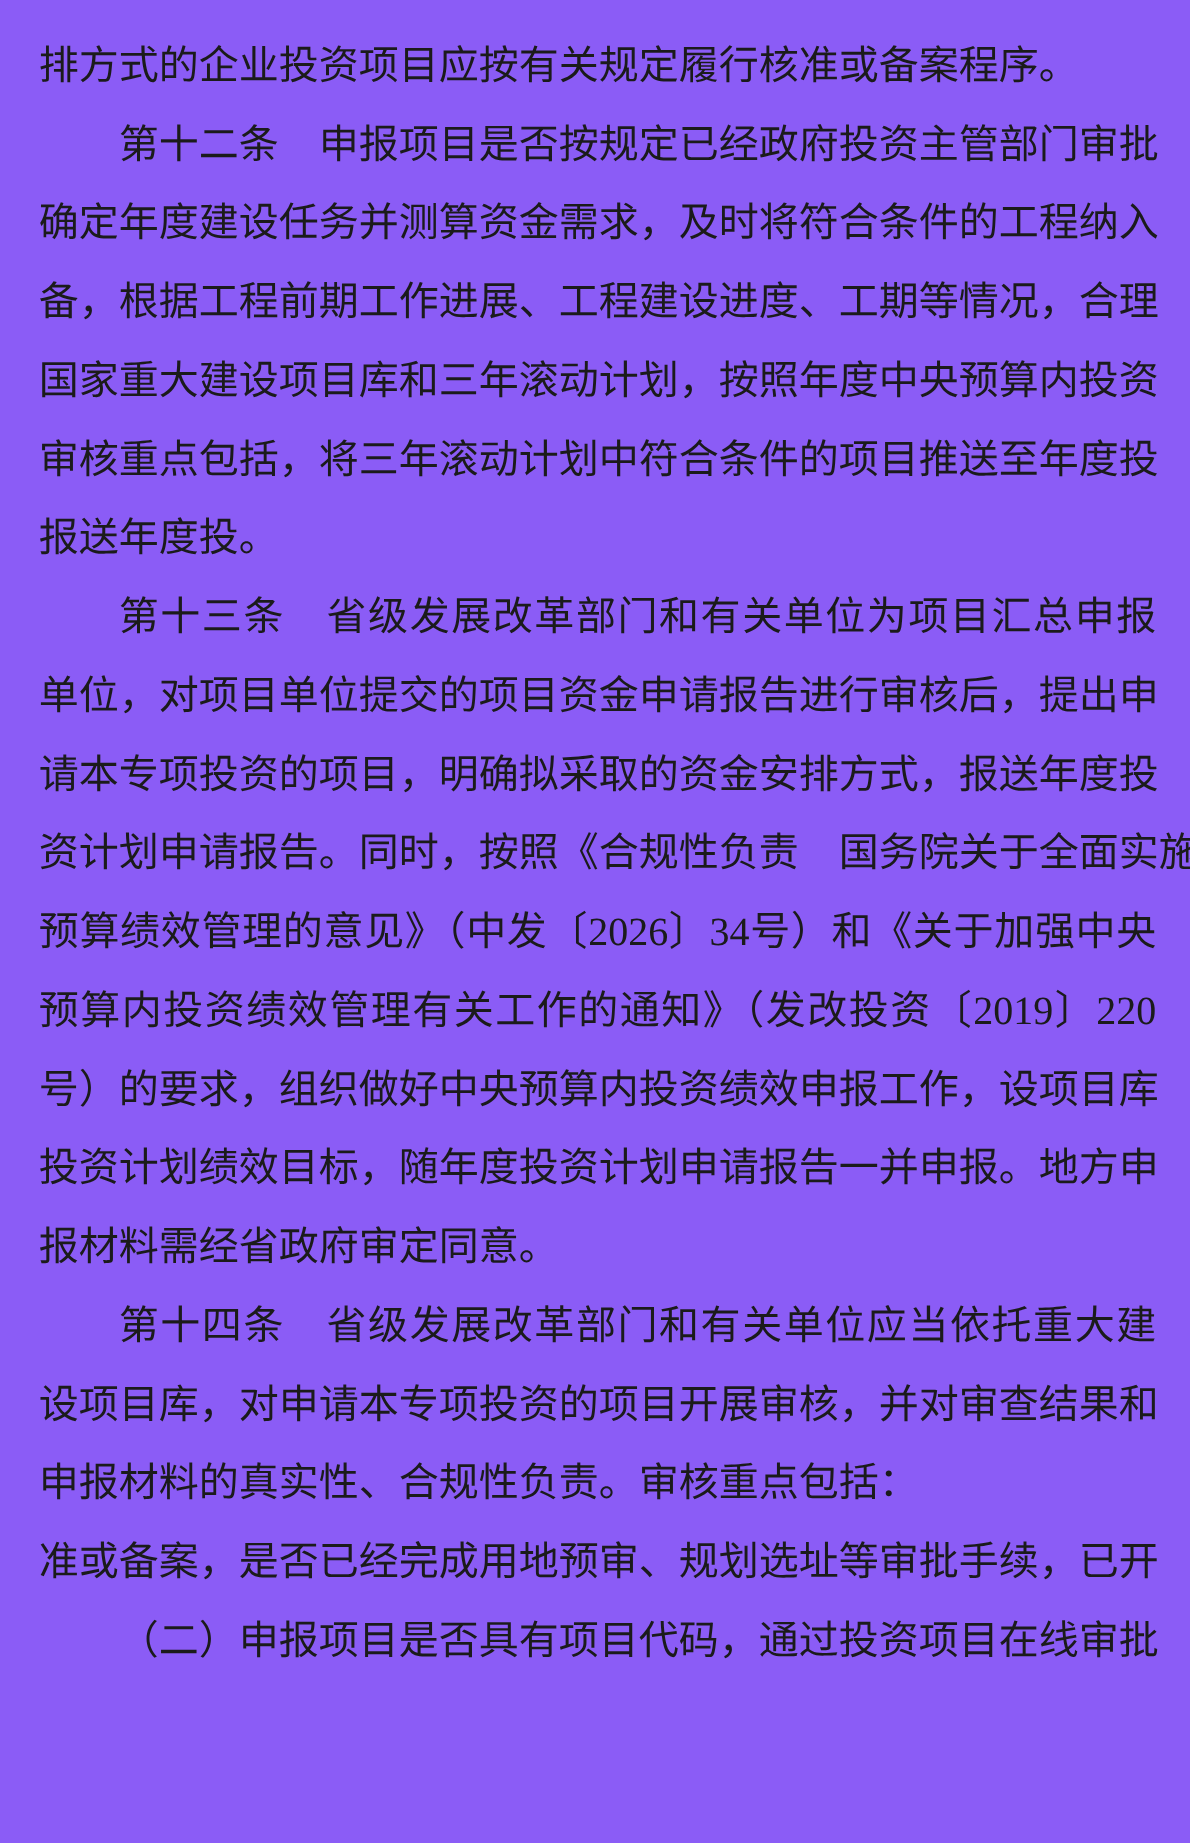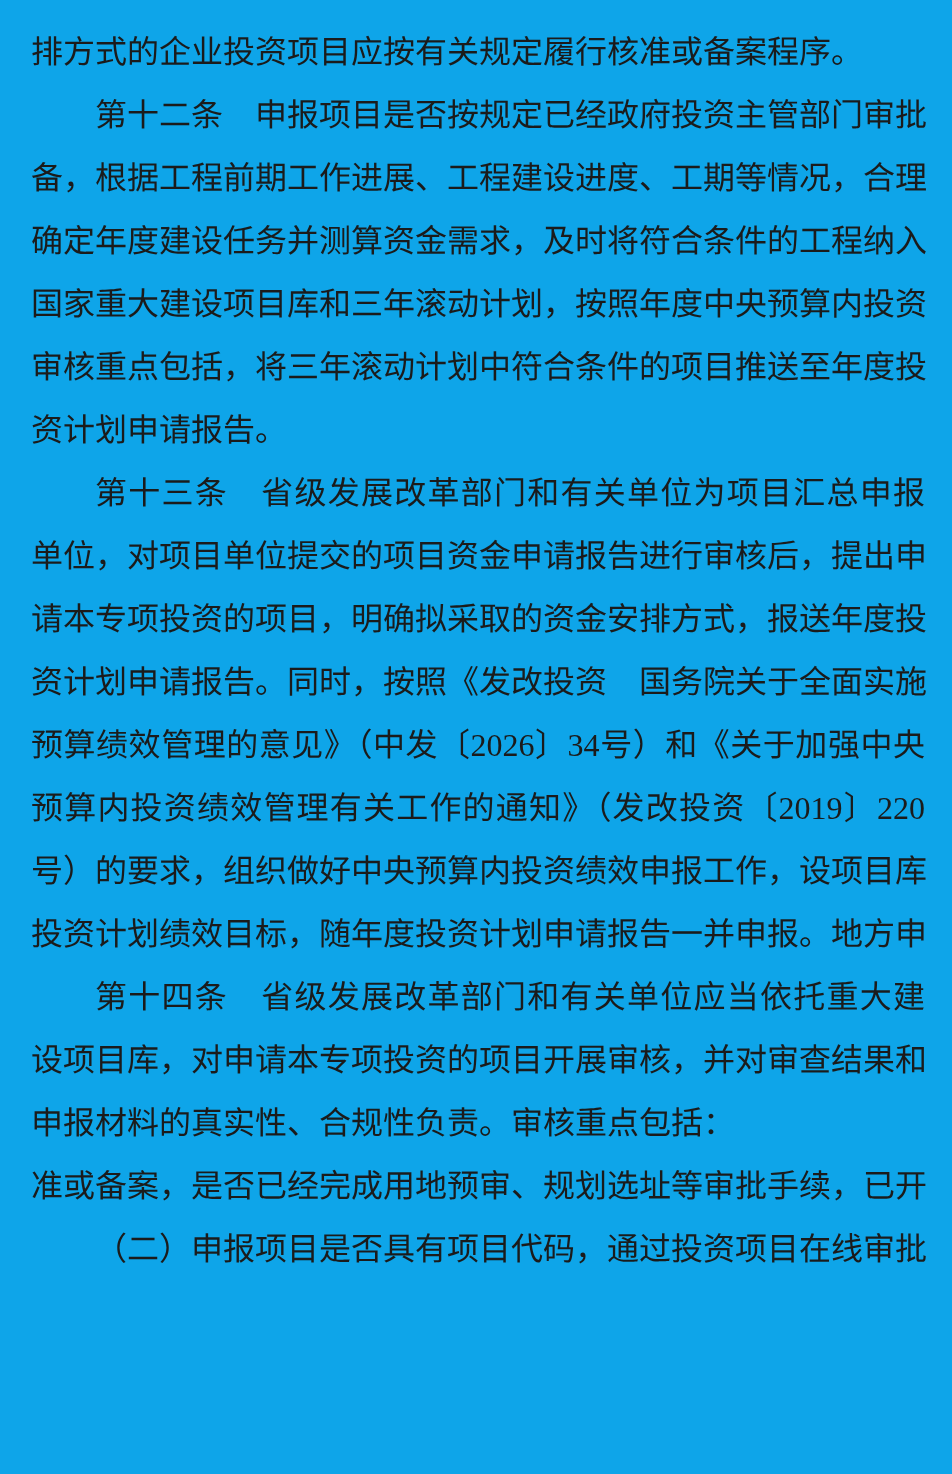--- a/index.html
+++ b/index.html
@@ -35,36 +35,37 @@
     text-align-last: left;
   }
   
   .line.indent {
     text-indent: 64px;
   }
 </style>
 </head>
 <body>
 
-<div class="page" style="background: #0ea5e9; color: rgb(27, 27, 27);">
+<div class="page" style="background: #8b5cf6; color: rgb(27, 27, 27);">
   <div class="doc">
       <div class="line short">排方式的企业投资项目应按有关规定履行核准或备案程序。</div>
       <div class="line indent">第十二条　申报项目是否按规定已经政府投资主管部门审批</div>
+      <div class="line">确定年度建设任务并测算资金需求，及时将符合条件的工程纳入</div>
       <div class="line">备，根据工程前期工作进展、工程建设进度、工期等情况，合理</div>
-      <div class="line">确定年度建设任务并测算资金需求，及时将符合条件的工程纳入</div>
       <div class="line">国家重大建设项目库和三年滚动计划，按照年度中央预算内投资</div>
       <div class="line">审核重点包括，将三年滚动计划中符合条件的项目推送至年度投</div>
-      <div class="line short">资计划申请报告。</div>
+      <div class="line short">报送年度投。</div>
       <div class="line indent">第十三条　省级发展改革部门和有关单位为项目汇总申报</div>
       <div class="line">单位，对项目单位提交的项目资金申请报告进行审核后，提出申</div>
       <div class="line">请本专项投资的项目，明确拟采取的资金安排方式，报送年度投</div>
-      <div class="line">资计划申请报告。同时，按照《发改投资　国务院关于全面实施</div>
+      <div class="line">资计划申请报告。同时，按照《合规性负责　国务院关于全面实施</div>
       <div class="line">预算绩效管理的意见》（中发〔2026〕34号）和《关于加强中央</div>
       <div class="line">预算内投资绩效管理有关工作的通知》（发改投资〔2019〕220</div>
       <div class="line">号）的要求，组织做好中央预算内投资绩效申报工作，设项目库</div>
       <div class="line">投资计划绩效目标，随年度投资计划申请报告一并申报。地方申</div>
+      <div class="line short">报材料需经省政府审定同意。</div>
       <div class="line indent">第十四条　省级发展改革部门和有关单位应当依托重大建</div>
       <div class="line">设项目库，对申请本专项投资的项目开展审核，并对审查结果和</div>
       <div class="line short">申报材料的真实性、合规性负责。审核重点包括：</div>
       <div class="line">准或备案，是否已经完成用地预审、规划选址等审批手续，已开</div>
       <div class="line indent">（二）申报项目是否具有项目代码，通过投资项目在线审批</div>
     </div>
 </div>
 
 </body></html>

